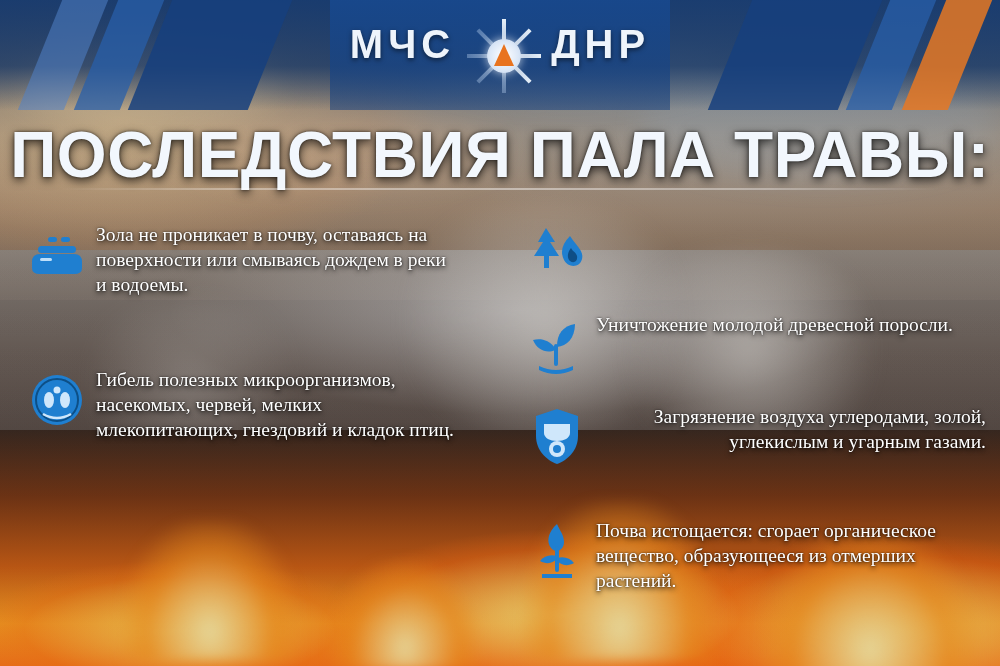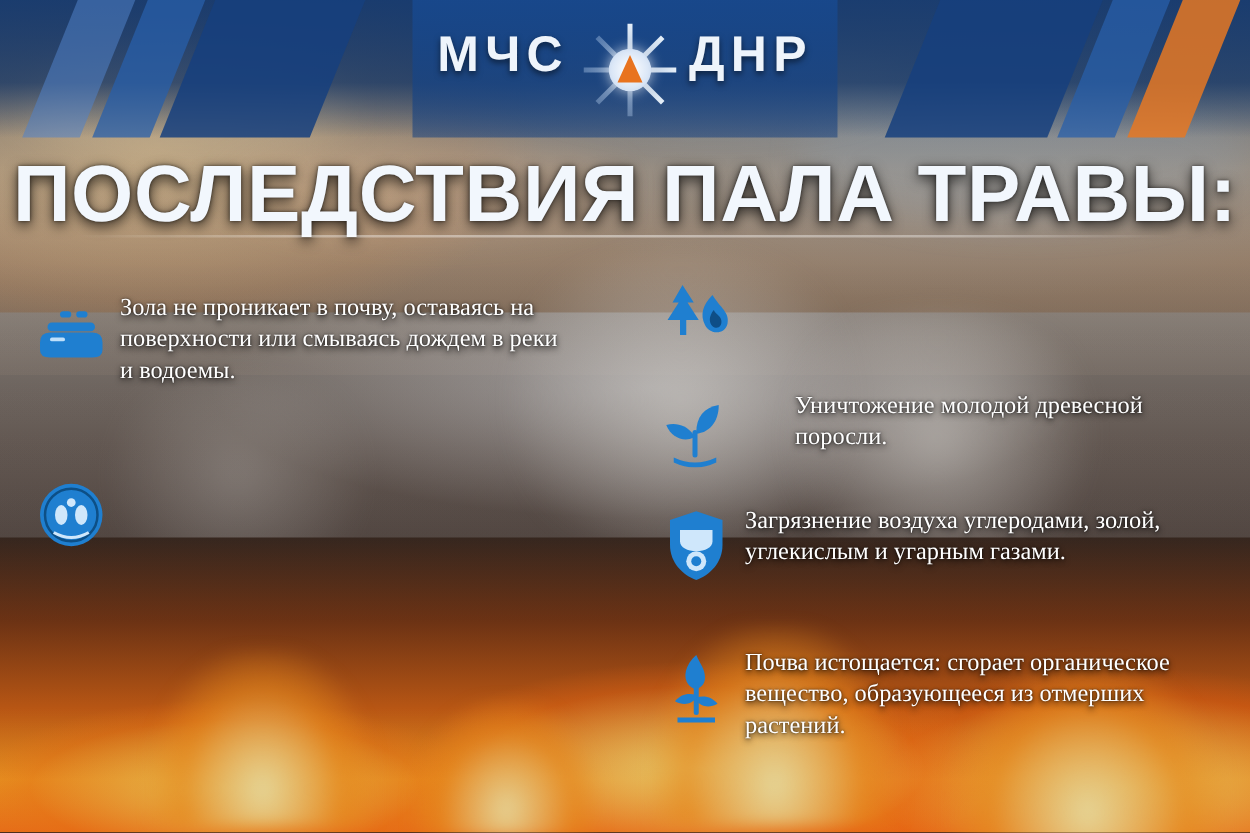--- a/index.html
+++ b/index.html
@@ -149,26 +149,26 @@
     font-size: 19.5px;
     line-height: 25px;
     color: #ffffff;
     text-shadow: 0 2px 5px rgba(0,0,0,0.85), 0 0 2px rgba(0,0,0,0.7);
     padding-top: 2px;
   }
   .col-left .item-text { max-width: 360px; }
   .col-right .item-text { max-width: 400px; }
 
   
-  .left-1 { margin-top: 20px; }
+  .left-1 { margin-top: 8px; }
   .left-2 { margin-top: 48px; }
   .left-3 { margin-top: 68px; }
   .right-1 { margin-top: 4px; }
-  .right-2 { margin-top: 24px; gap: 40px; }
-  .right-3 { margin-top: 22px; }
+  .right-2 { margin-top: 24px; }
+  .right-3 { margin-top: 22px; text-align: right; }
   .right-4 { margin-top: 44px; }
   svg { display: block; }
 </style>
 </head>
 <body>
 
 <div class="poster">
 
   <div class="bg-sky"></div>
   <div class="bg-cloud" style="left:20px; top:40px; width:260px; height:90px; background:rgba(255,225,180,0.55);"></div>
@@ -236,20 +236,21 @@
         <div class="icon-box">
           <svg width="60" height="60" viewBox="0 0 60 60" fill="none">
             <circle cx="30" cy="30" r="25" fill="#1f7fd0"></circle>
             <circle cx="30" cy="30" r="21" fill="none" stroke="#0d4f86" stroke-width="2"></circle>
             <ellipse cx="22" cy="30" rx="5" ry="8" fill="#cfe7fb"></ellipse>
             <ellipse cx="38" cy="30" rx="5" ry="8" fill="#cfe7fb"></ellipse>
             <circle cx="30" cy="20" r="3.5" fill="#cfe7fb"></circle>
             <path d="M16 44 Q30 52 44 44" stroke="#cfe7fb" stroke-width="2.5" fill="none"></path>
           </svg>
         </div>
+        <div class="item-text">Гибель полезных микроорганизмов, насекомых, червей, мелких млекопитающих, гнездовий и кладок птиц.</div>
       </div>
 
     </div>
 
     <div class="col col-right">
 
       <div class="item right-1">
         <div class="icon-box">
           <svg width="62" height="62" viewBox="0 0 62 62" fill="none">
             <path d="M20 8 L29 22 H24 L33 36 H8 L17 22 H12 Z" fill="#1f7fd0"></path>

